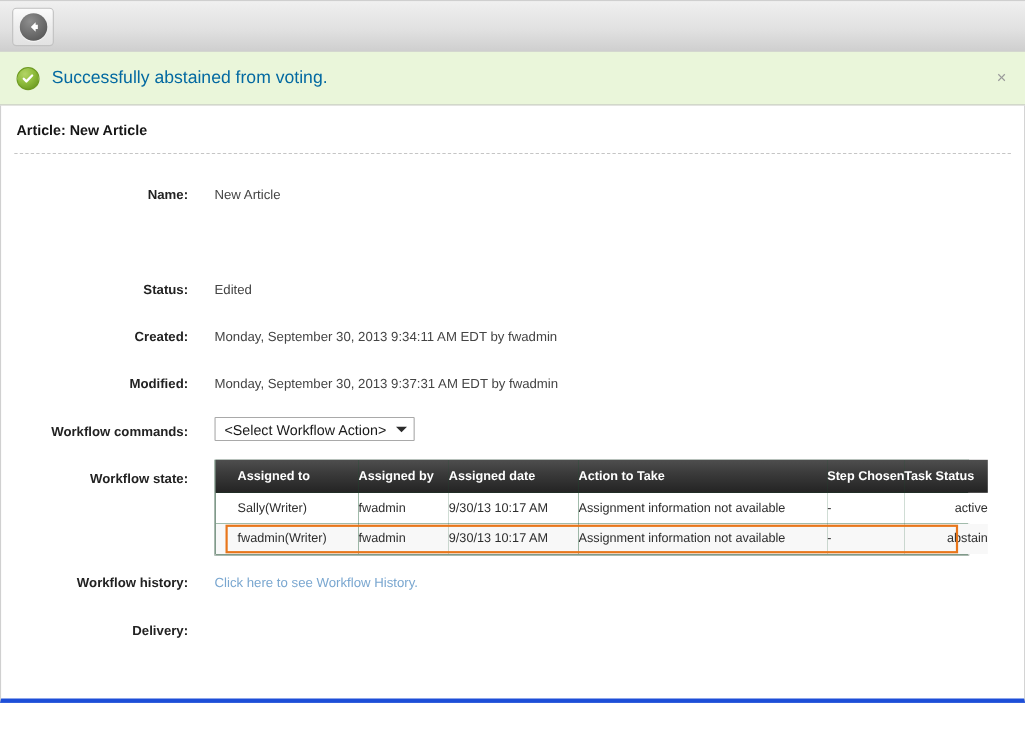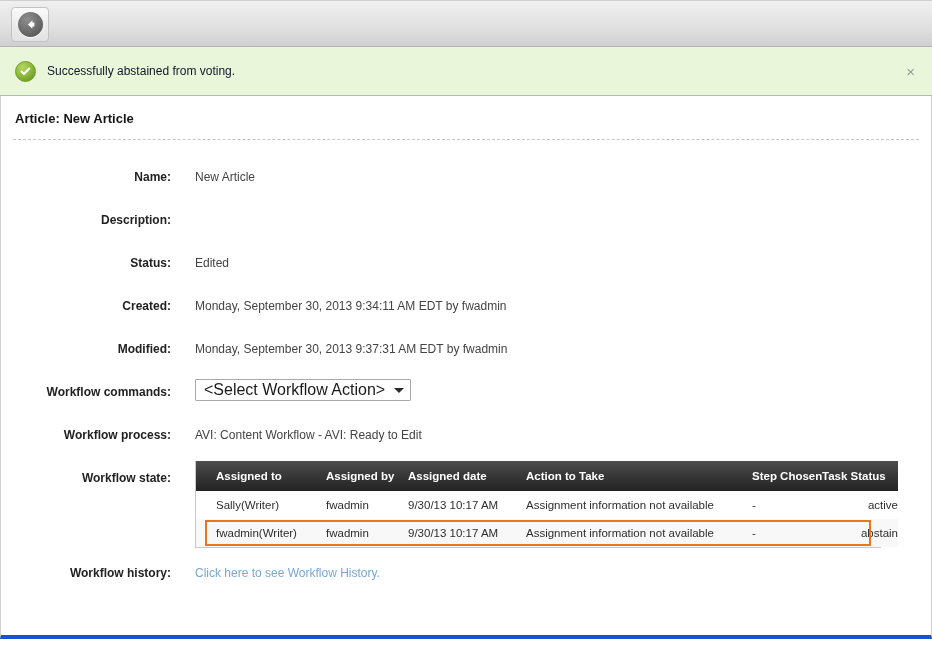--- a/index.html
+++ b/index.html
@@ -77,22 +77,22 @@
     background: radial-gradient(circle at 35% 28%, #b3d466 0%, #8fbc3c 45%, #5e8c18 100%);
     border: 1px solid #6f9b22;
     box-sizing: border-box;
     display: flex;
     align-items: center;
     justify-content: center;
     flex: none;
   }
   .notice-text {
     margin-left: 11px;
-    font-size: 12px;
-    color: #0f172a;
+    font-size: 16px;
+    color: #0369a1;
   }
   .notice-close {
     position: absolute;
     right: 17px;
     top: 50%;
     transform: translateY(-50%);
     font-size: 15px;
     color: #9a9a9a;
     cursor: pointer;
     font-family: "Liberation Sans", sans-serif;
@@ -154,21 +154,21 @@
   .select-box {
     margin-left: 24px;
     margin-top: 12px;
     display: inline-flex;
     align-items: center;
     height: 22px;
     box-sizing: border-box;
     border: 1px solid #a9a9a9;
     background: #ffffff;
     padding: 0 6px 0 8px;
-    font-size: 16px;
+    font-size: 13px;
     color: #1a1a1a;
     cursor: pointer;
     border-radius: 1px;
   }
   .select-arrow {
     margin-left: 9px;
     width: 0; height: 0;
     border-left: 5px solid transparent;
     border-right: 5px solid transparent;
     border-top: 5px solid #2b2b2b;
@@ -265,21 +265,20 @@
     <div class="divider"></div>
 
     <div class="form">
 
       <div class="row">
         <div class="lbl">Name:</div>
         <div class="val">New Article</div>
       </div>
 
       <div class="row">
-        <div class="lbl">Description:</div>
         <div class="val"></div>
       </div>
 
       <div class="row">
         <div class="lbl">Status:</div>
         <div class="val">Edited</div>
       </div>
 
       <div class="row">
         <div class="lbl">Created:</div>
@@ -292,24 +291,20 @@
       </div>
 
       <div class="row">
         <div class="lbl">Workflow commands:</div>
         <div class="select-box">
           <span>&lt;Select Workflow Action&gt;</span>
           <span class="select-arrow"></span>
         </div>
       </div>
 
-      <div class="row">
-        <div class="lbl">Workflow process:</div>
-        <div class="val">AVI: Content Workflow - AVI: Ready to Edit</div>
-      </div>
 
       <div class="row row-table">
         <div class="lbl">Workflow state:</div>
         <div class="table-wrap">
           <table class="wf">
             <thead>
               <tr>
                 <th class="c0">Assigned to</th>
                 <th class="c1">Assigned by</th>
                 <th class="c2">Assigned date</th>
@@ -348,17 +343,18 @@
       </div>
 
       <div class="row">
         <div class="lbl">Workflow history:</div>
         <div class="val">
           <a class="link">Click here to see Workflow History.</a>
         </div>
       </div>
 
       <div class="row">
+        <div class="lbl">Delivery:</div>
       </div>
 
     </div>
   </div>
 </div>
 
 </body></html>

